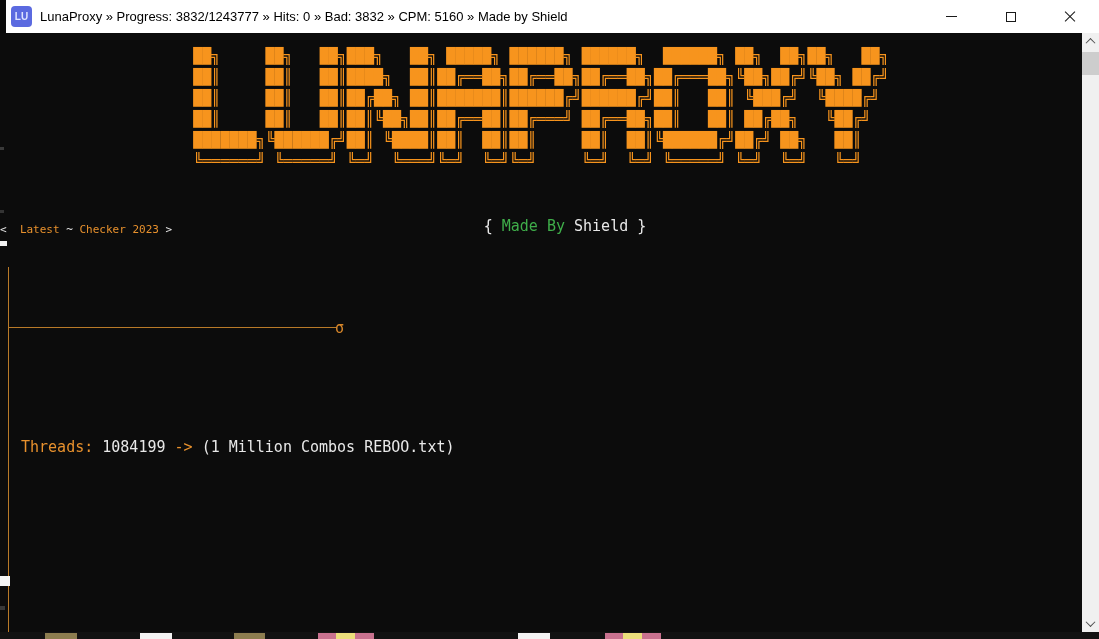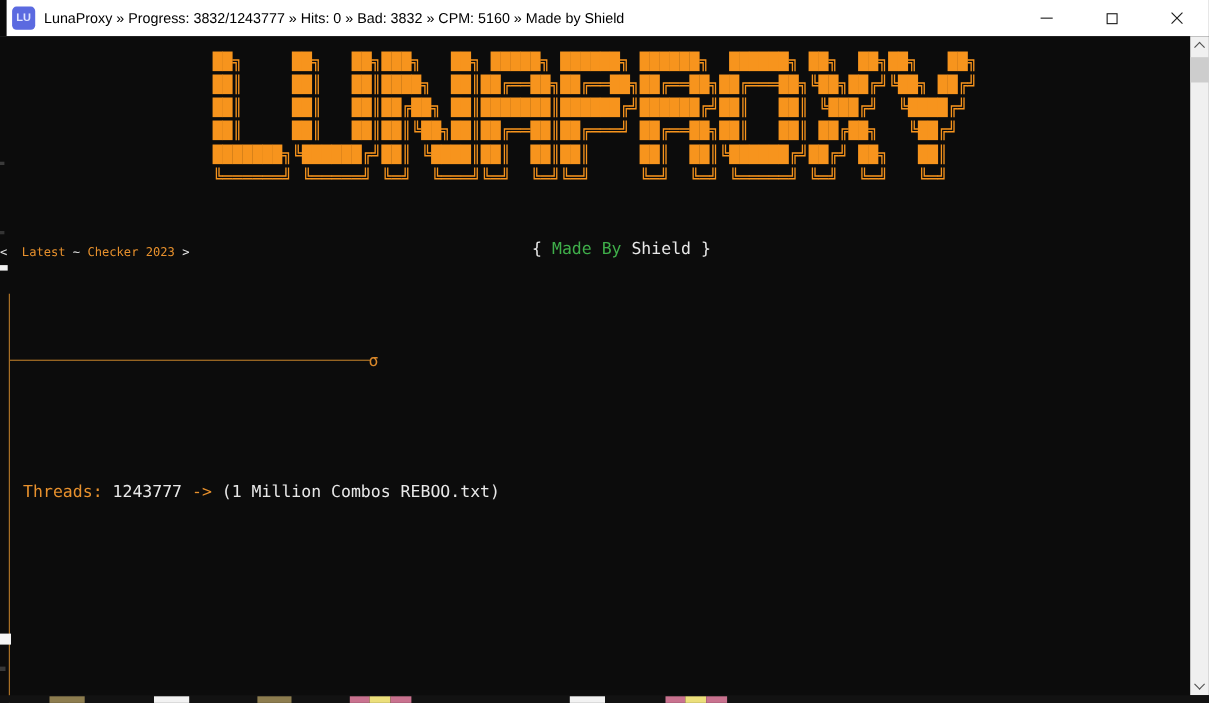--- a/index.html
+++ b/index.html
@@ -113,21 +113,21 @@
 
     <div class="navline"><span class="white">&lt;  </span><span class="orange">Latest</span><span class="white"> ~ </span><span class="orange">Checker 2023</span><span class="white"> &gt;</span></div>
 
     <div class="madebyline"><span class="white">{ </span><span class="green">Made By</span><span class="white"> Shield</span><span class="white"> }</span></div>
 
     <div class="stats-panel">
 
       <div class="hline"><span class="cap">σ</span></div>
 
       <div class="box1">
-        <div><span class="orange">Threads: </span><span class="white">1243777</span><span class="orange"> -&gt; </span><span class="white">(1 Million Combos REBOO.txt)</span></div>
+        <div><span class="orange">Threads: </span><span class="white">1084199</span><span class="orange"> -&gt; </span><span class="white">(1 Million Combos REBOO.txt)</span></div>
       </div>
 
       
 
       
 
       
 
       
 

